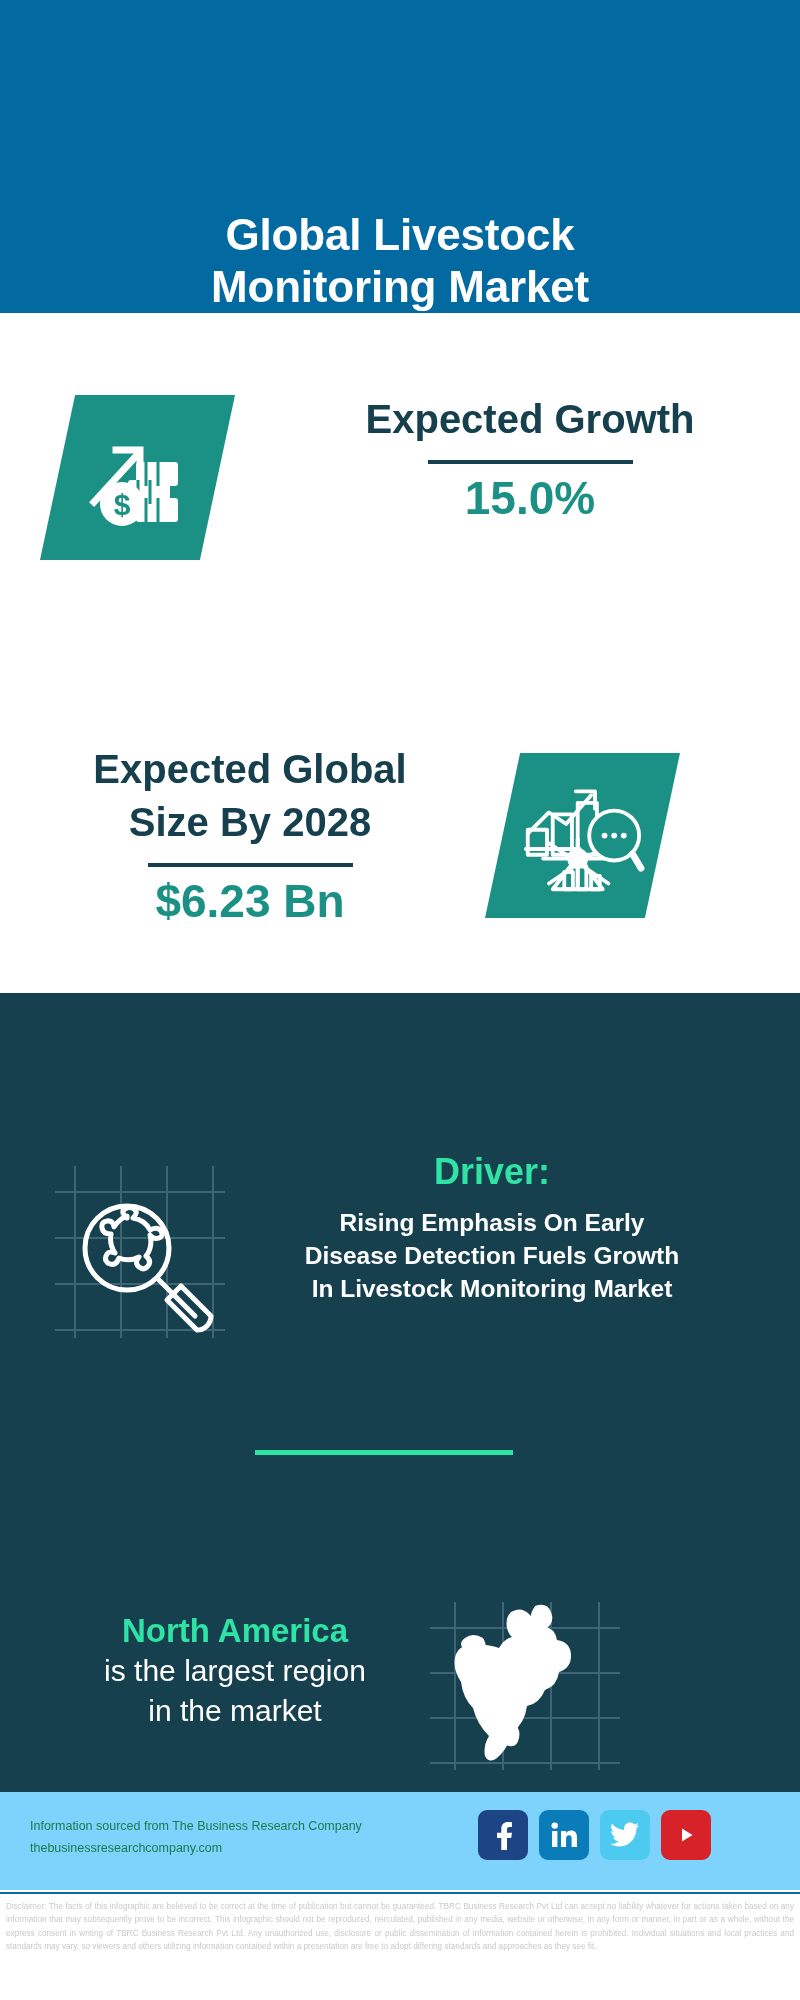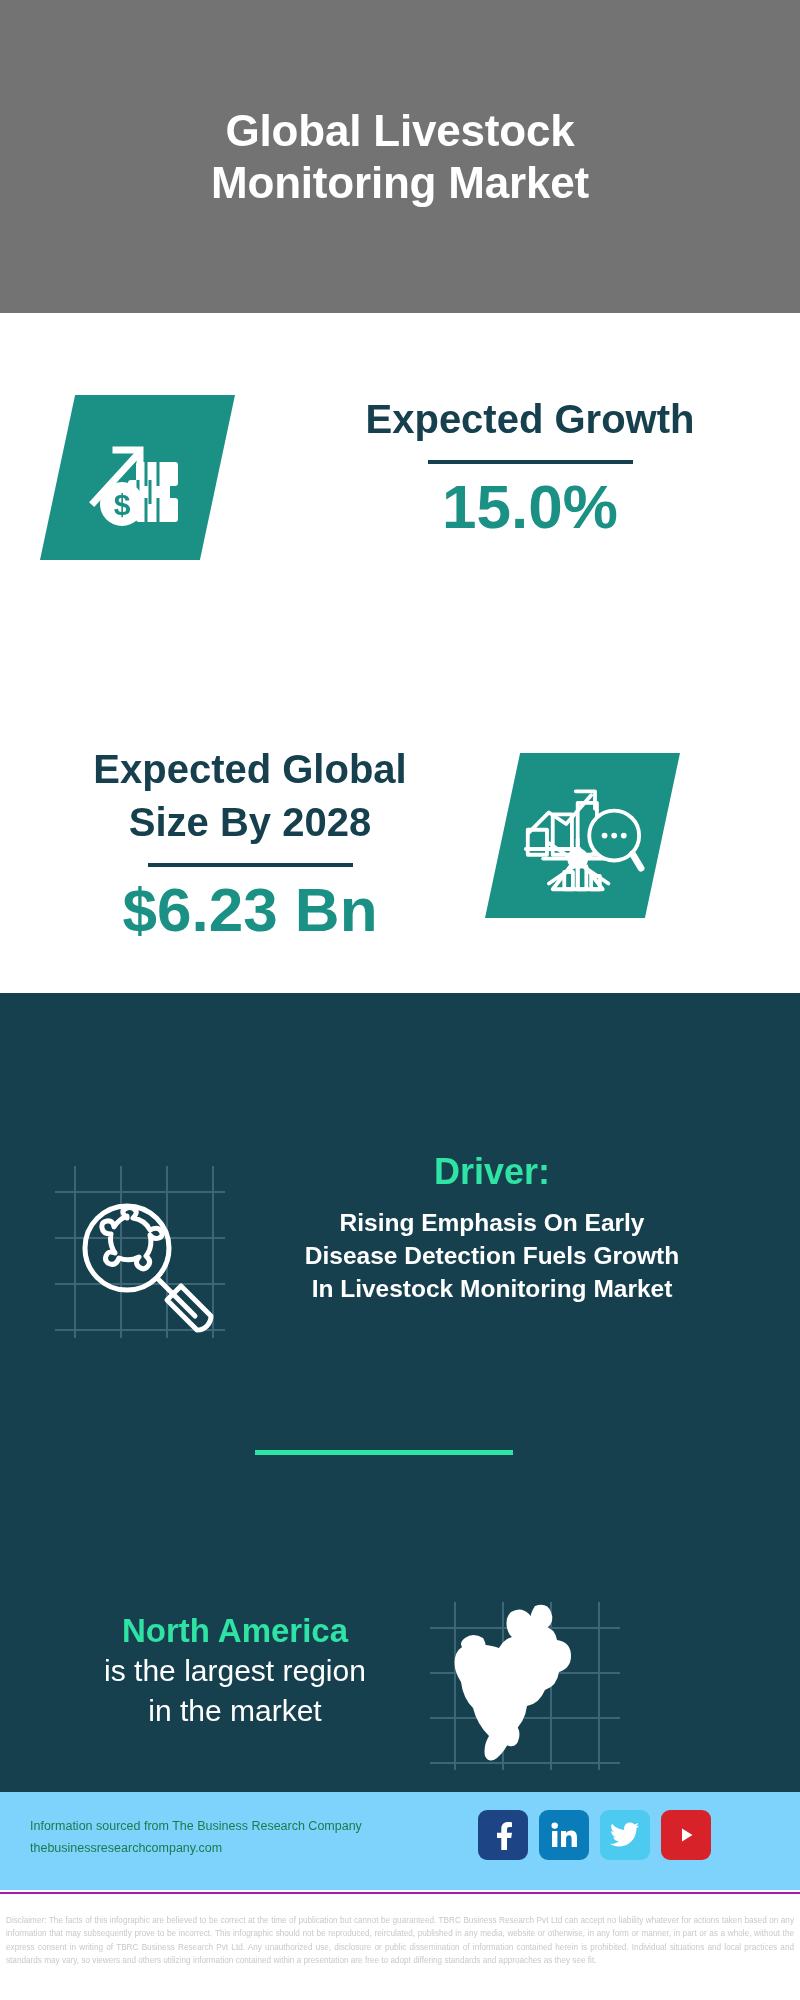--- a/index.html
+++ b/index.html
@@ -9,22 +9,22 @@
     background:#ffffff;
     width:800px; height:2000px;
     position:relative;
     overflow:hidden;
   }
   .page { position:relative; width:800px; height:2000px; background:#fff; }
 
   
   .header {
     position:absolute; left:0; top:0; width:800px; height:313px;
-    background:#737373;
-    display:flex; align-items:center; justify-content:center;
+    background:#0369a1;
+    display:flex; align-items:flex-end; justify-content:center;
   }
   .header-title {
     color:#ffffff; font-weight:bold; font-size:44px; line-height:1.18;
     text-align:center; letter-spacing:-0.2px; width:640px;
   }
 
   
   .white-zone {
     position:absolute; left:0; top:313px; width:800px; height:680px;
     background:#ffffff;
@@ -45,21 +45,21 @@
   .stat-block.growth { left:300px; top:80px; width:460px; }
   .stat-block.size   { left:35px;  top:430px; width:430px; }
 
   .stat-label {
     color:#17404f; font-weight:bold; font-size:40px; line-height:1.32;
   }
   .stat-rule {
     height:4px; background:#17404f; width:205px; margin:14px auto 10px auto;
   }
   .stat-value {
-    color:#1b9085; font-weight:bold; font-size:62px; line-height:1.05;
+    color:#1b9085; font-weight:bold; font-size:46px; line-height:1.05;
   }
 
   
   .dark-zone {
     position:absolute; left:0; top:993px; width:800px; height:797px;
     background:#17404f;
   }
   .skyline {
     position:absolute; left:0; top:977px; width:800px; height:120px;
   }
@@ -105,22 +105,22 @@
     width:50px; height:50px; border-radius:9px;
     display:flex; align-items:center; justify-content:center;
   }
   .social.facebook { background:#1d4585; }
   .social.linkedin { background:#0a7cb9; }
   .social.twitter  { background:#4ccaf0; }
   .social.youtube  { background:#d8222a; }
 
   .disclaimer {
     position:absolute; left:0; top:1892px; width:800px; height:108px;
-    background:#ffffff; border-top:2px solid #a21caf;
-    padding:20px 6px 0 6px;
+    background:#ffffff; border-top:2px solid #0369a1;
+    padding:6px 6px 0 6px;
     color:#c9c9c9; font-size:8.2px; line-height:1.62;
     text-align:justify;
   }
 </style>
 </head>
 <body>
 
 <div class="page">
 
   <div class="header">

